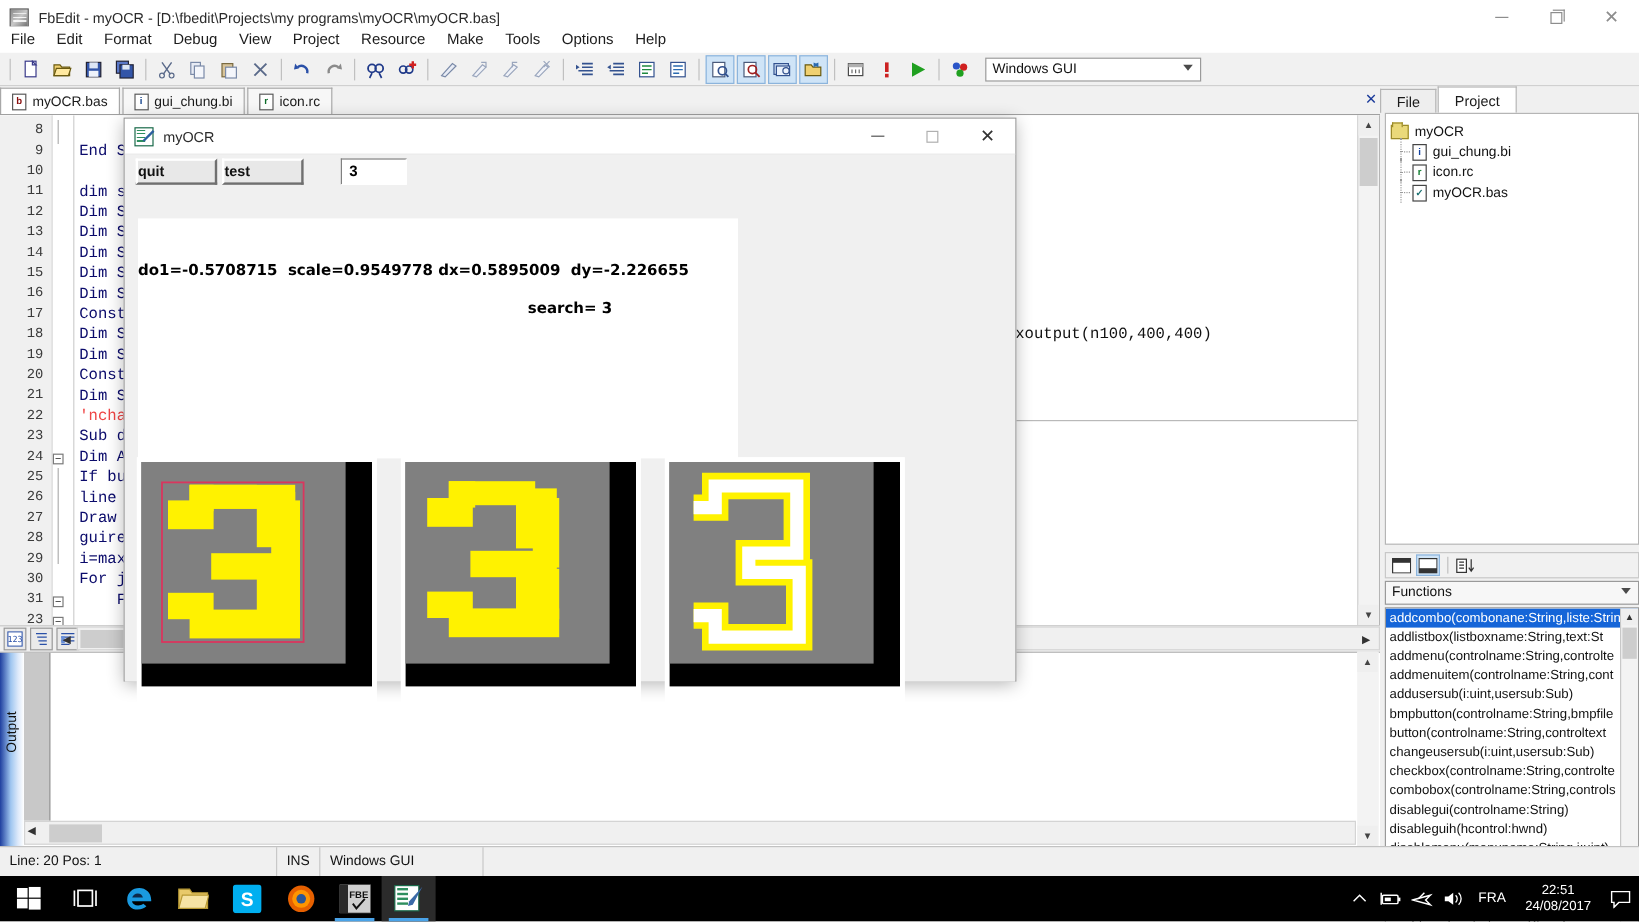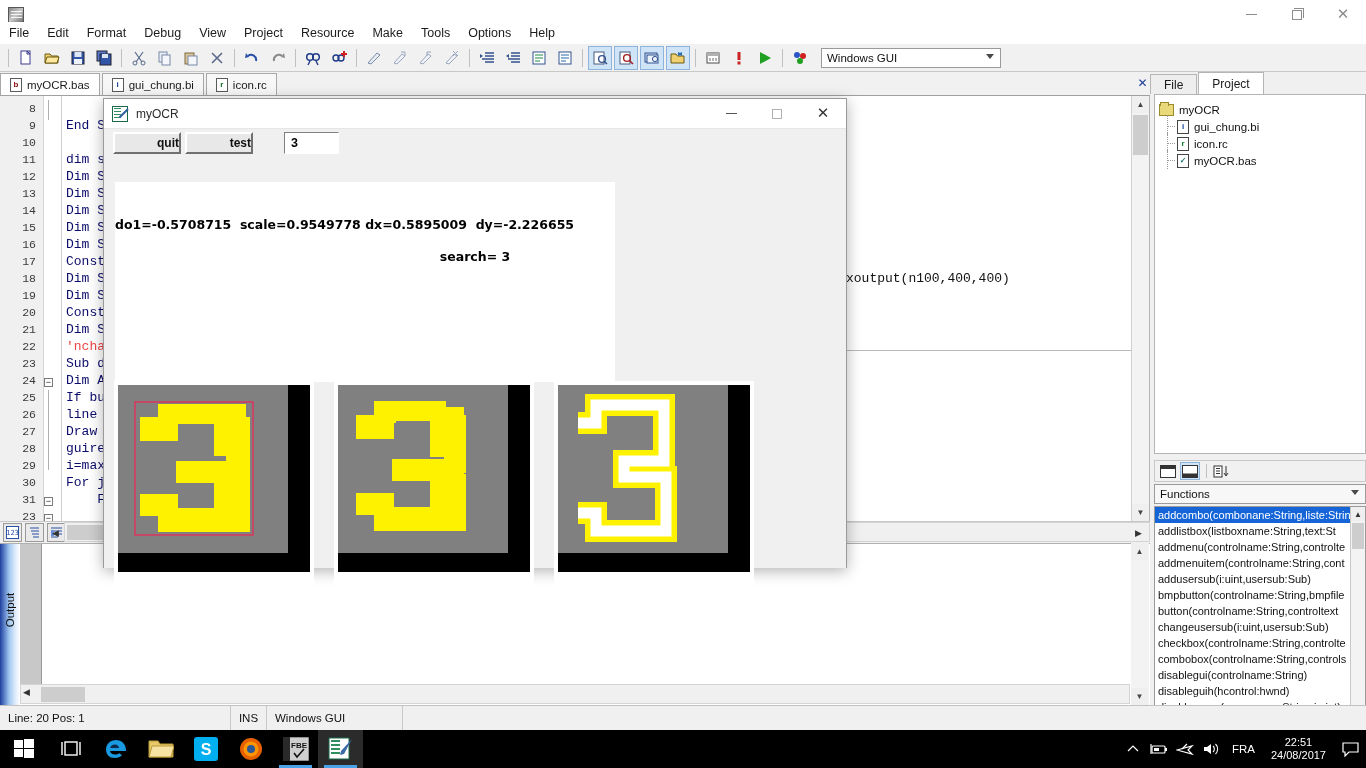--- a/index.html
+++ b/index.html
@@ -328,21 +328,21 @@
   }
   .dlg-t { font-size:12px; color:#2b2b2b; }
   .dlg-btns { margin-left:auto; display:flex; }
   .dlg-btn { width:46px; height:30px; display:flex; align-items:center; justify-content:center; color:#555; }
   .dlg-body { position:relative; height:439px; background:#f0f0f0; }
   .w95btn {
     position:absolute; height:22px;
     background:#e8e8e8;
     border-top:2px solid #ffffff; border-left:2px solid #ffffff;
     border-right:2px solid #707070; border-bottom:2px solid #707070;
-    display:flex; align-items:center; justify-content:flex-end;
+    display:flex; align-items:center; justify-content:flex-start;
     font-size:12px; font-weight:bold; color:#111;
     font-family:"Liberation Sans", sans-serif;
   }
   .w95field {
     position:absolute; background:#ffffff;
     border-top:1px solid #808080; border-left:1px solid #808080;
     border-right:1px solid #ffffff; border-bottom:1px solid #ffffff;
     display:flex; align-items:center; padding-left:6px;
     font-size:12.5px; font-weight:bold; color:#000;
   }
@@ -361,20 +361,21 @@
 
   .sel-rect { fill:none; stroke:#d9365e; stroke-width:1.5; }
 </style>
 </head>
 <body>
 
 <div id="app">
 
   <div class="titlebar">
     <div class="tb-icon"></div>
+    <div class="tb-title">FbEdit - myOCR - [D:\fbedit\Projects\my programs\myOCR\myOCR.bas]</div>
     <div class="tb-spacer"></div>
     <div class="tb-btns">
       <div class="tb-btn">
           <span class="glyph-min"></span>
         </div>
       <div class="tb-btn">
           <span class="glyph-max"></span>
         </div>
       <div class="tb-btn close">
           <span class="glyph-close">✕</span>

